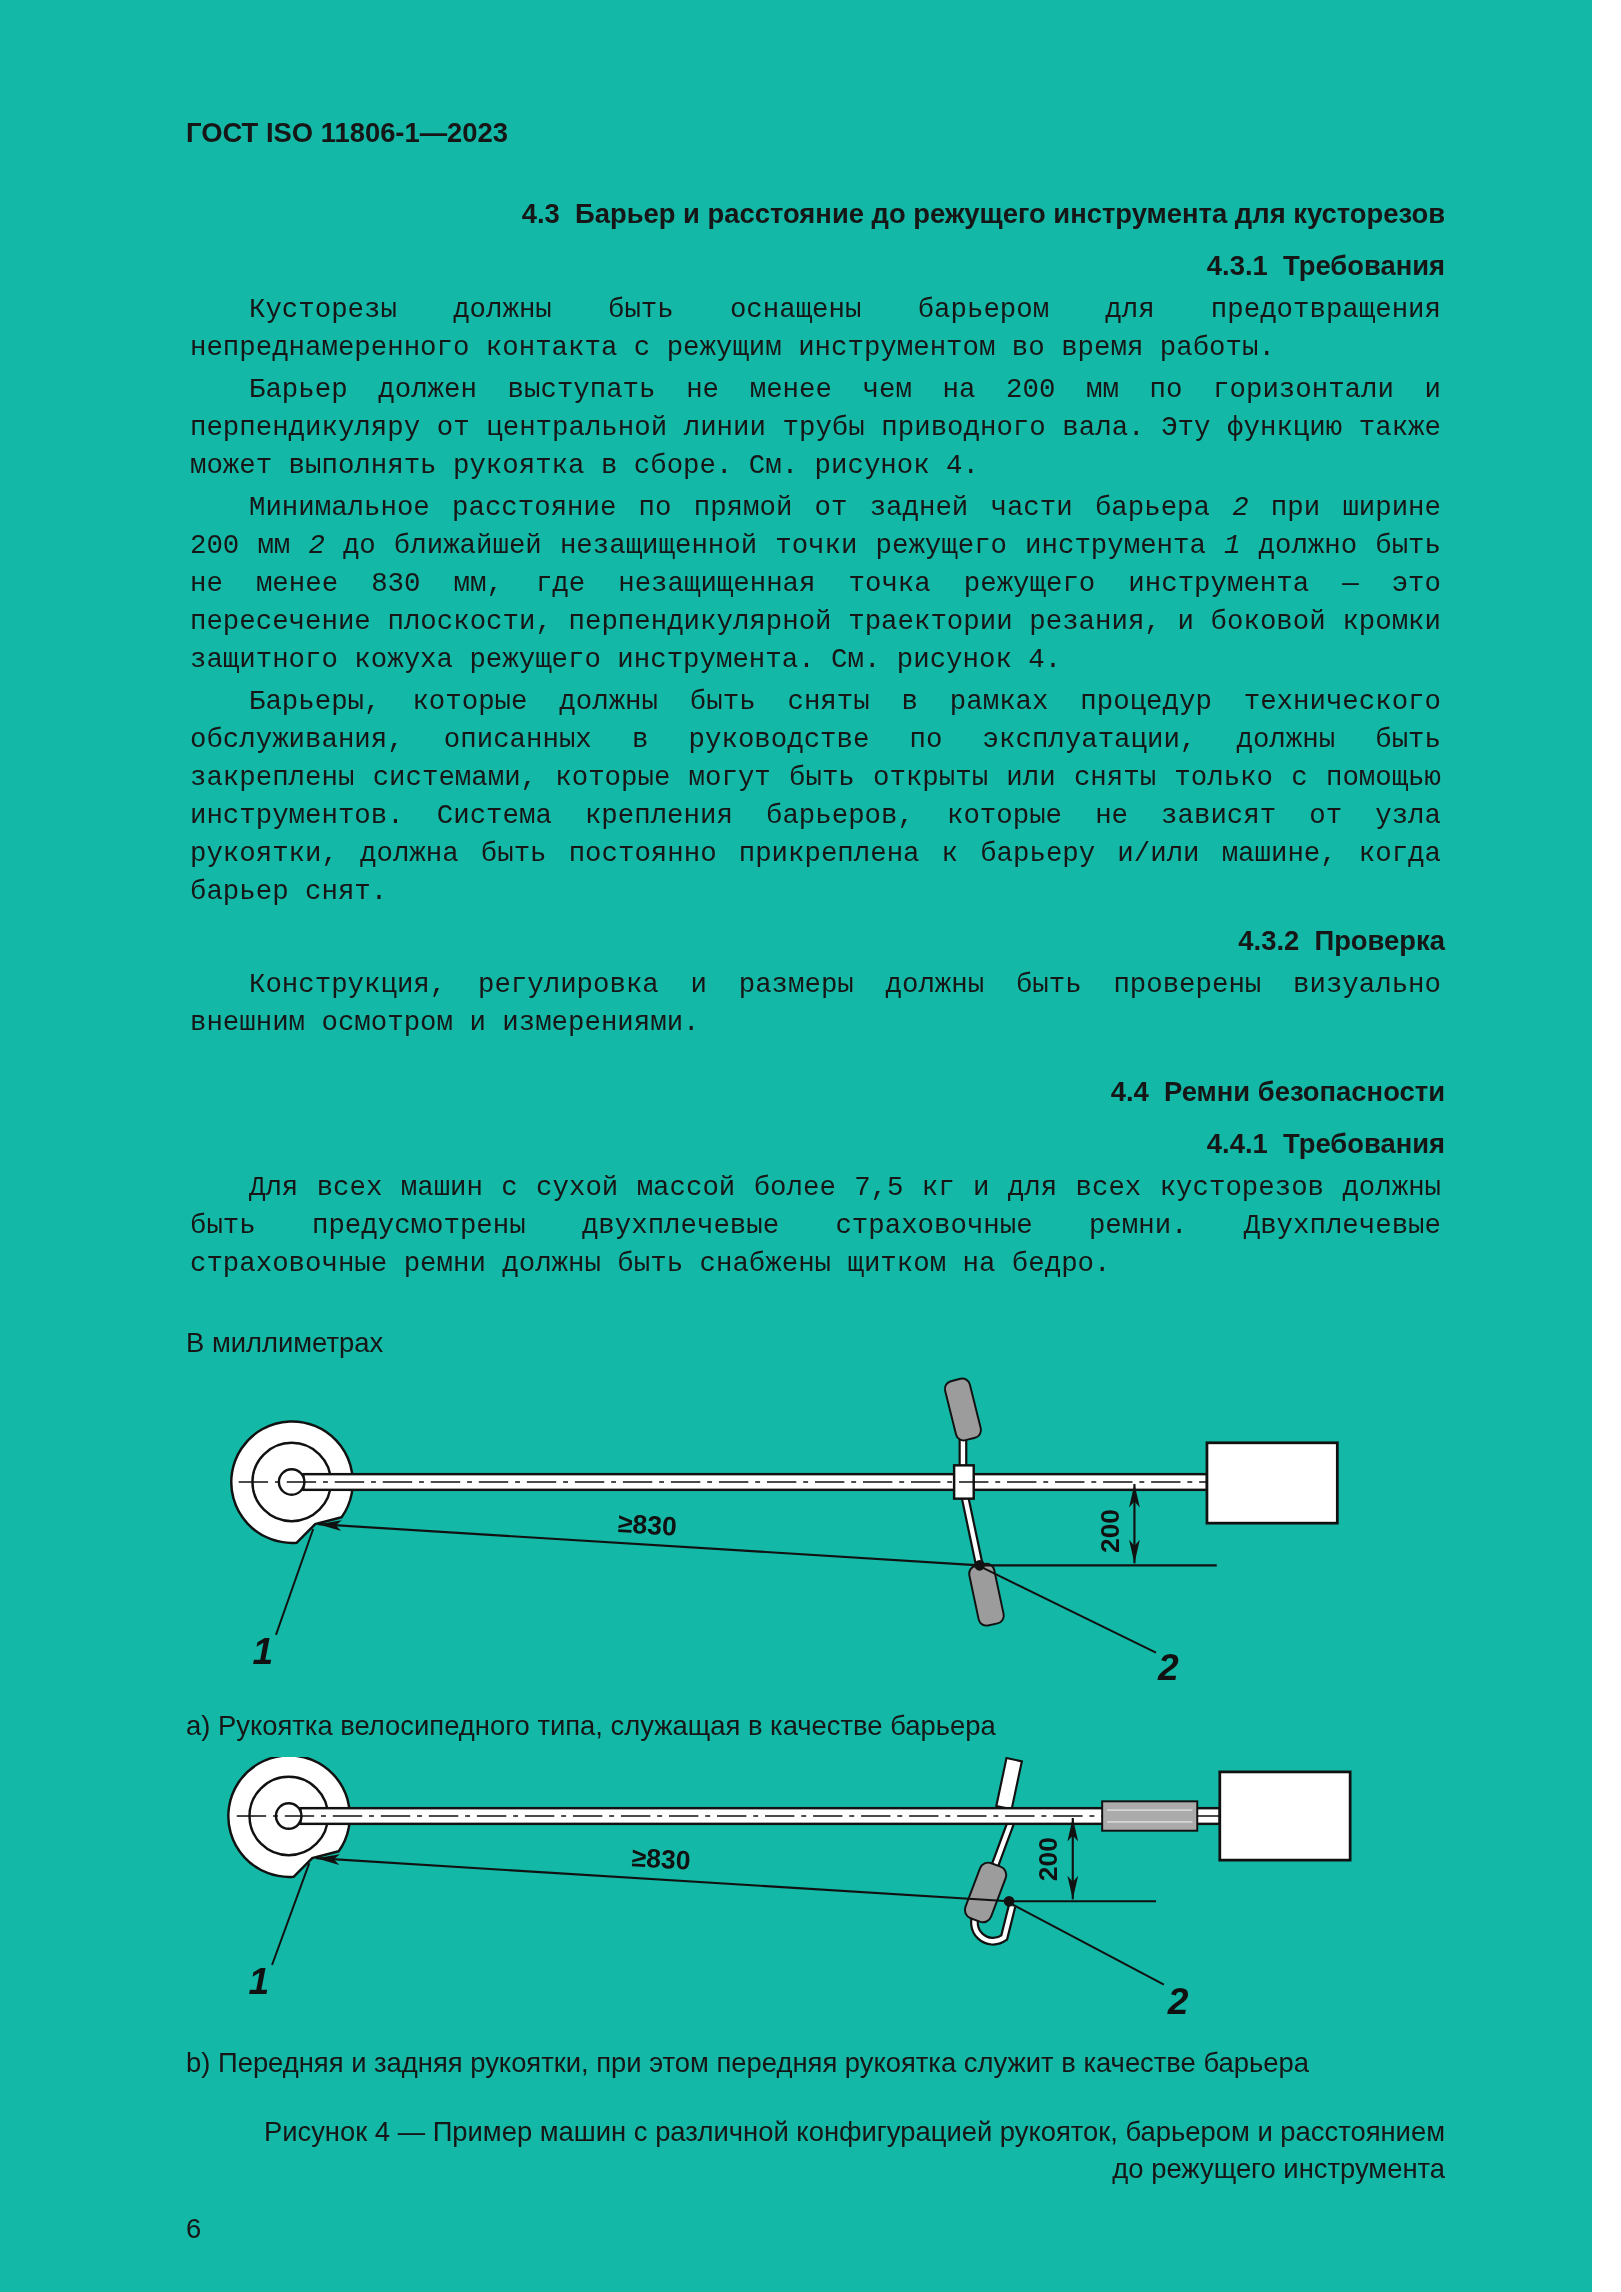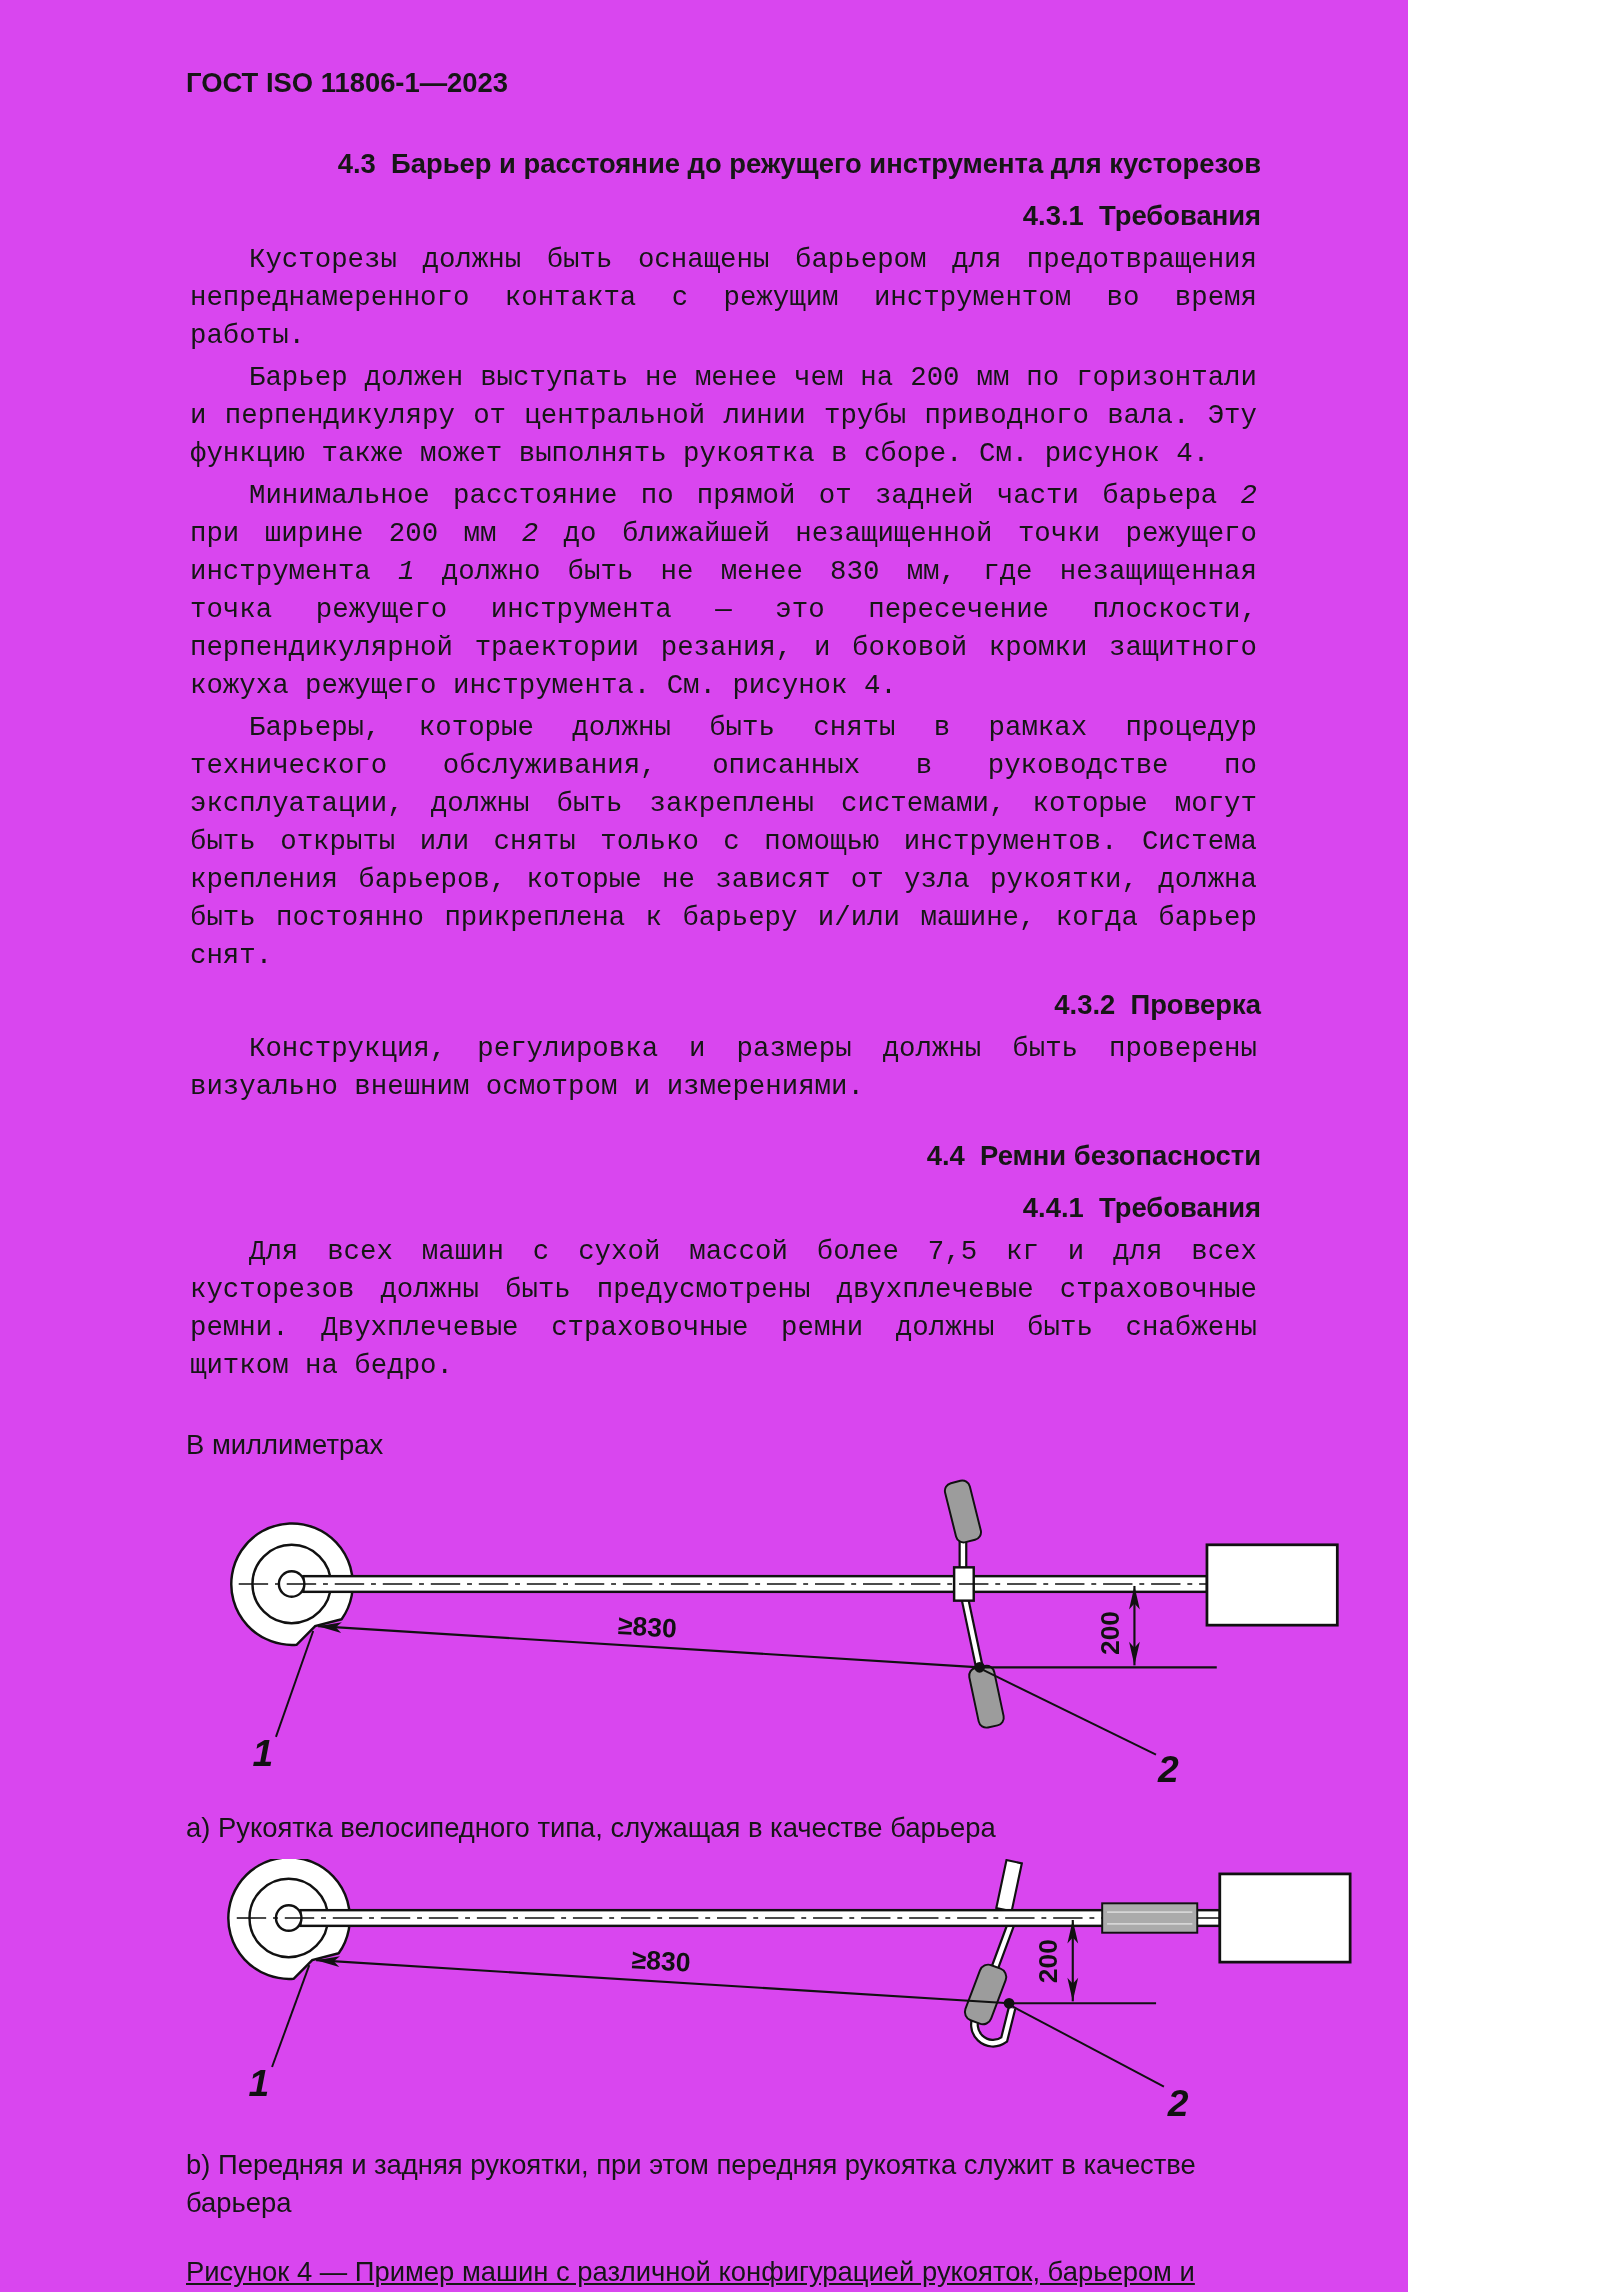--- a/index.html
+++ b/index.html
@@ -1,37 +1,37 @@
 <!DOCTYPE html>
 <html><head>
 <meta charset="utf-8">
 <style>
   html, body { margin: 0; padding: 0; background: #ffffff; }
   .page {
-    width: 1408px; height: 2293px;
-    background: #d946ef;
+    width: 1592px; height: 2293px;
+    background: #14b8a6;
     box-sizing: border-box;
-    padding: 64px 147px 0 186px;
+    padding: 114px 147px 0 186px;
     font-family: "Liberation Sans", sans-serif;
     font-size: 27.4px;
     line-height: 38px;
     color: #161616;
     position: relative;
     overflow: hidden;
   }
   .doc-header { font-weight: bold; margin-bottom: 43px; white-space: pre-wrap; }
   .sec-h { font-weight: bold; text-indent: 59px; white-space: pre-wrap; text-align: right; }
   .h-main { margin: 31px 0 13.7px 0; }
   .h-sub  { margin: 11.8px 0 5.9px 0; }
   p.body { margin: 4px; text-align: justify; text-indent: 59px; font-family: Liberation Mono, monospace; }
   p.body i { font-style: italic; }
   .units { text-align: left; padding-right: 125px; margin-top: 41px; }
   .fig-svg { display: block; margin: 11.8px 0 0 39px; }
   .cap { text-align: left; margin-top: 19.6px; }
-  .fig-caption { text-align: left; margin-top: 31px; line-height: 37px; text-decoration: underline; }
+  .fig-caption { text-align: right; margin-top: 31px; line-height: 37px; }
   .page-num { margin-top: 23.5px; }
   svg text { font-family: "Liberation Sans", sans-serif; fill: #111; }
   svg .dimtxt { font-size: 27px; font-weight: bold; }
   svg .numlbl { font-size: 38px; font-weight: bold; font-style: italic; }
 </style>
 </head>
 <body>
 
 <div class="page">
 

